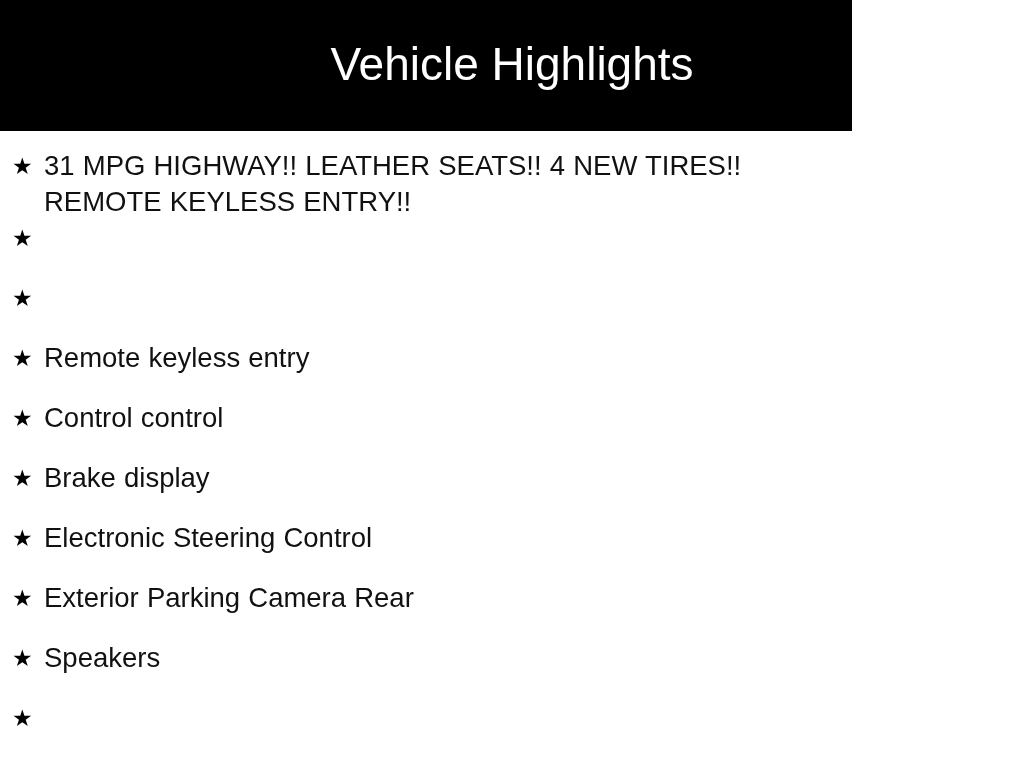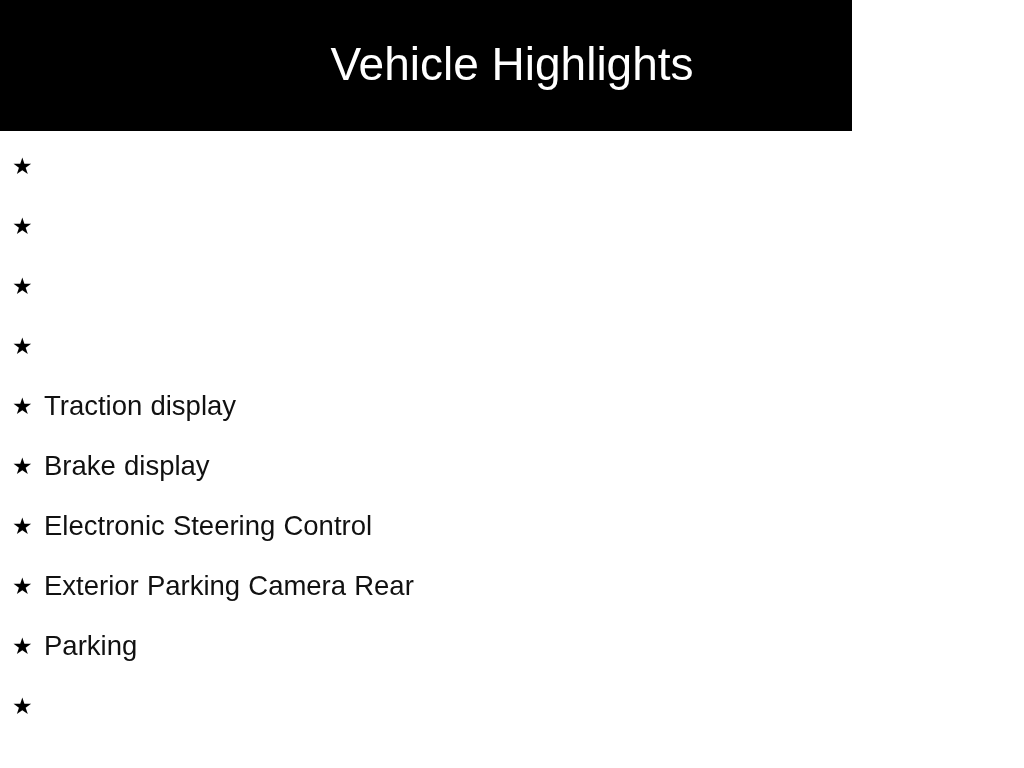--- a/index.html
+++ b/index.html
@@ -93,57 +93,59 @@
 <div class="page">
 
   <div class="header-banner">
     <h1 class="header-title">Vehicle Highlights</h1>
   </div>
 
   <ul class="highlights-list">
 
     <li class="highlight-item">
       <span class="bullet-star">★</span>
+      <span class="highlight-text">31 MPG HIGHWAY!! LEATHER SEATS!! 4 NEW TIRES!! REMOTE KEYLESS ENTRY!!</span>
     </li>
 
     <li class="highlight-item">
       <span class="bullet-star">★</span>
     </li>
 
     <li class="highlight-item">
       <span class="bullet-star">★</span>
     </li>
 
     <li class="highlight-item">
       <span class="bullet-star">★</span>
+      <span class="highlight-text">Remote keyless entry</span>
     </li>
 
     <li class="highlight-item">
       <span class="bullet-star">★</span>
-      <span class="highlight-text">Traction display</span>
+      <span class="highlight-text">Control control</span>
     </li>
 
     <li class="highlight-item">
       <span class="bullet-star">★</span>
       <span class="highlight-text">Brake display</span>
     </li>
 
     <li class="highlight-item">
       <span class="bullet-star">★</span>
       <span class="highlight-text">Electronic Steering Control</span>
     </li>
 
     <li class="highlight-item">
       <span class="bullet-star">★</span>
       <span class="highlight-text">Exterior Parking Camera Rear</span>
     </li>
 
     <li class="highlight-item">
       <span class="bullet-star">★</span>
-      <span class="highlight-text">Parking</span>
+      <span class="highlight-text">Speakers</span>
     </li>
 
     <li class="highlight-item">
       <span class="bullet-star">★</span>
     </li>
 
   </ul>
 
 </div>
 

